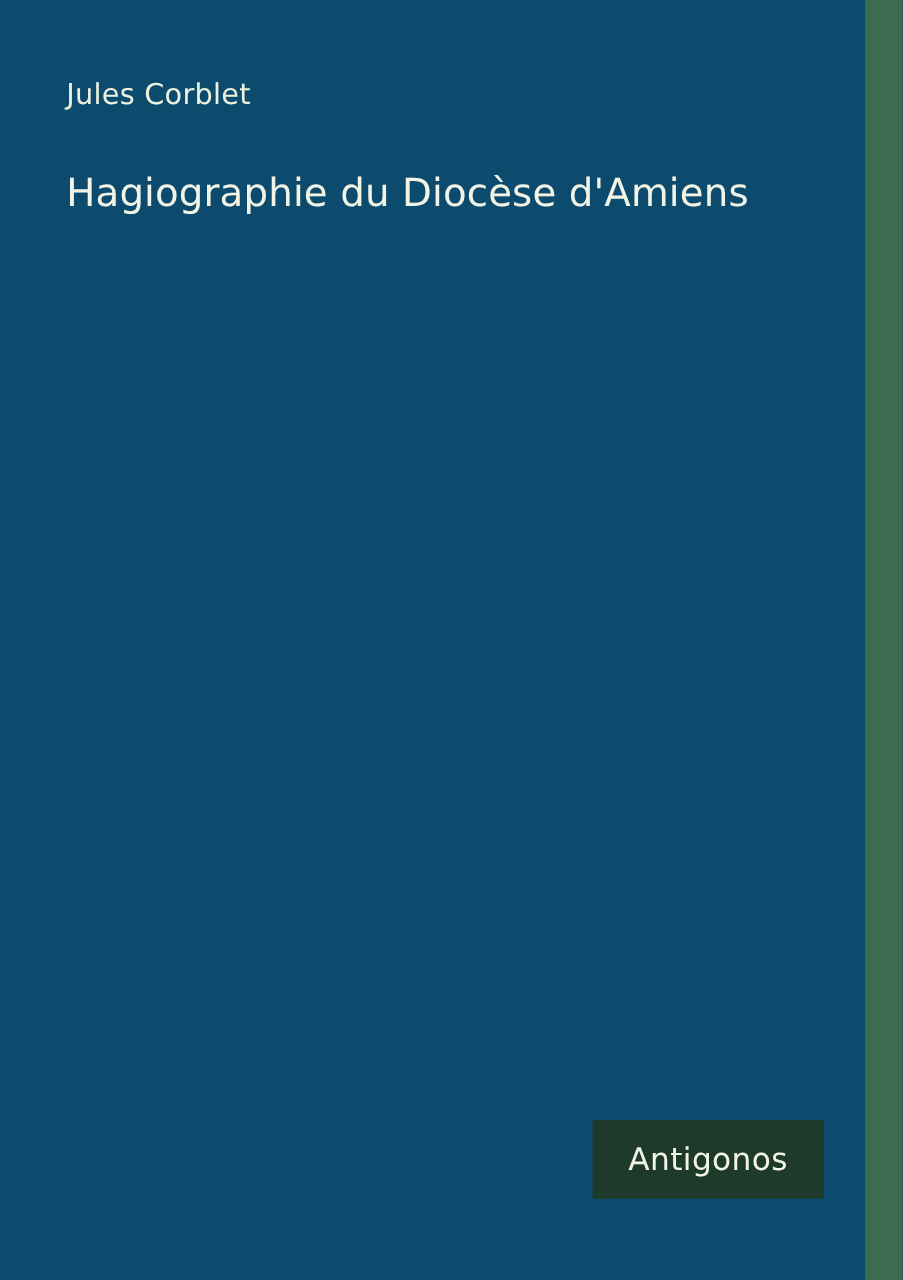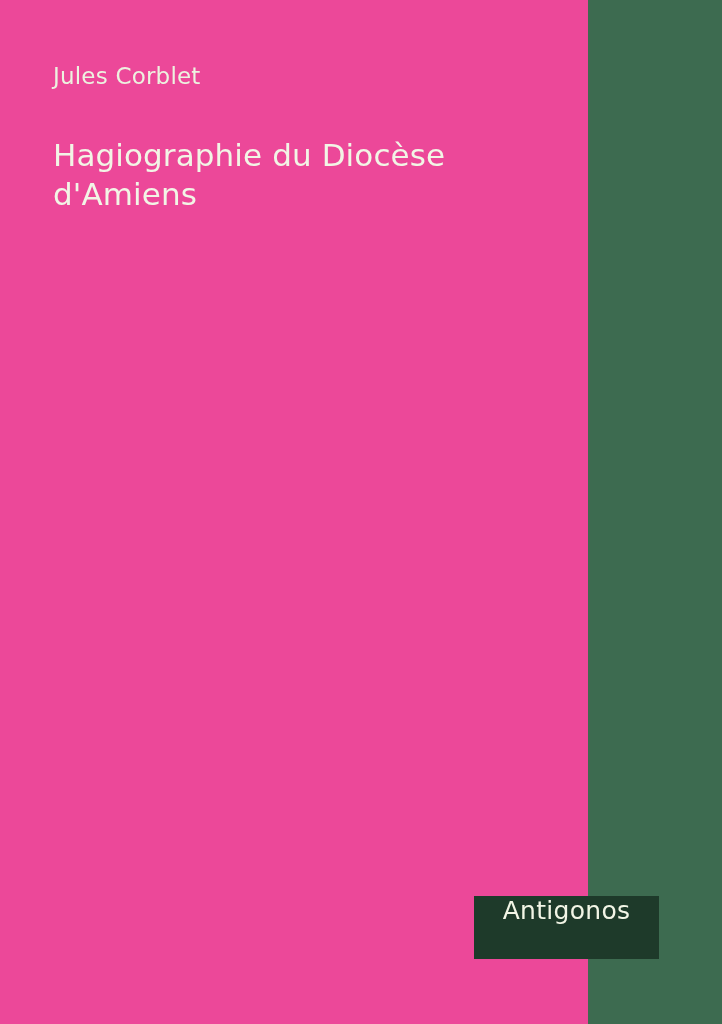--- a/index.html
+++ b/index.html
@@ -8,23 +8,23 @@
   }
   body {
     width: 722px;
     height: 1024px;
     background: #3d6b50;
     font-family: "DejaVu Sans", sans-serif;
     overflow: hidden;
   }
   .cover {
     position: relative;
-    width: 588px;
+    width: 692px;
     height: 1024px;
-    background: #ec4899;
+    background: #0c4a6e;
     box-sizing: border-box;
   }
   .text-block {
     position: absolute;
     left: 53px;
     top: 62px;
     right: 60px;
   }
   .author {
     color: #edf2e0;
@@ -50,20 +50,21 @@
     font-weight: normal;
   }
   .publisher-badge {
     position: absolute;
     left: 474px;
     top: 896px;
     width: 185px;
     height: 63px;
     background: #1e3a2a;
     display: flex;
+    align-items: center;
     justify-content: center;
   }
   .publisher-badge span {
     color: #f2f5e6;
     font-size: 25px;
     letter-spacing: 0.3px;
   }
 </style>
 </head>
 <body>

